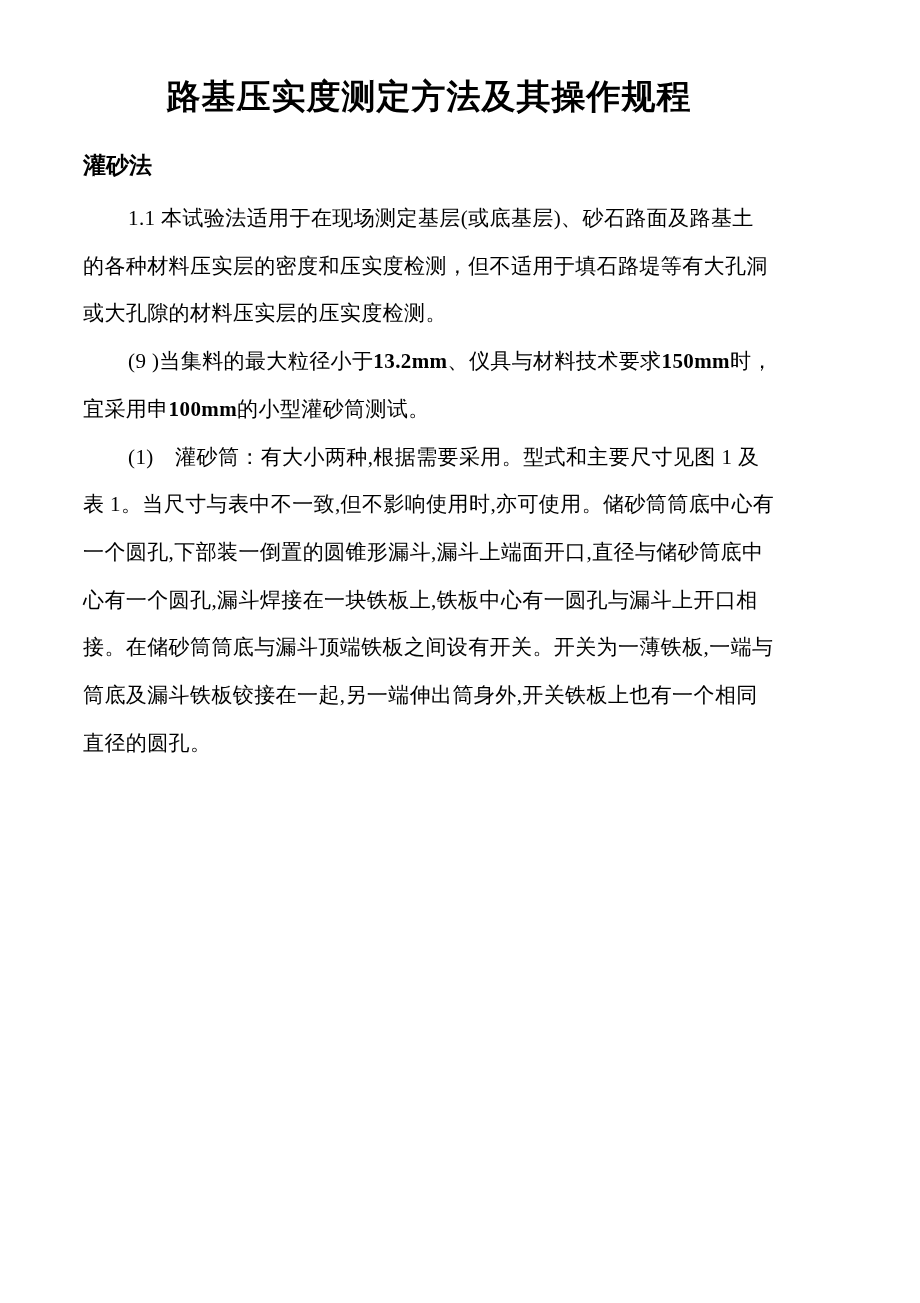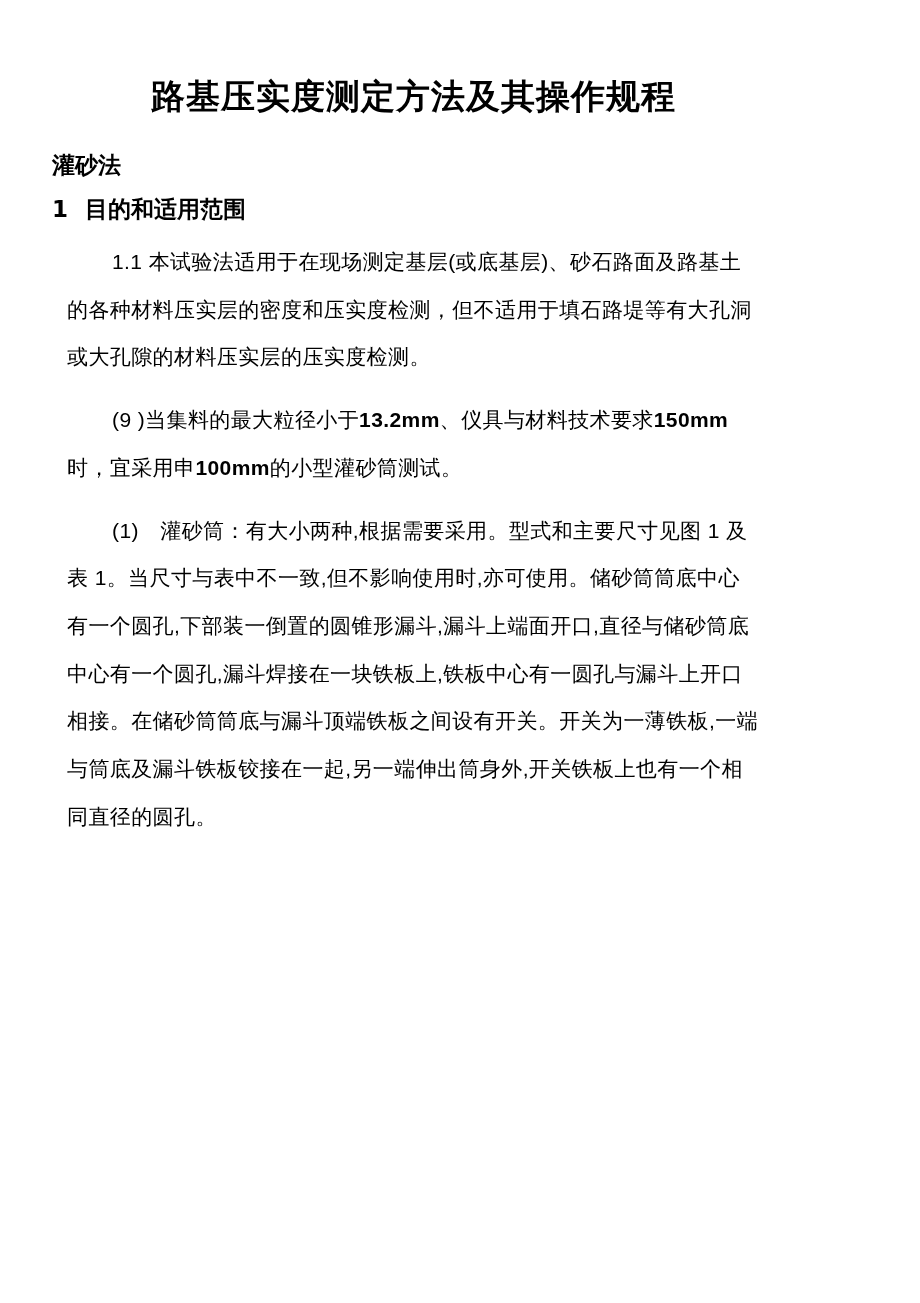--- a/index.html
+++ b/index.html
@@ -9,21 +9,21 @@
   }
   .canvas {
     position: relative;
     width: 920px;
     height: 1303px;
     background: #ffffff;
     color: #000000;
     overflow: hidden;
   }
   .doc {
-    padding: 74px 145px 0 52px; 
+    padding: 74px 145px 0 83px; 
   }
   .title {
     font-family: "DejaVu Sans", sans-serif;
     font-weight: bold;
     font-size: 34px;
     line-height: 44px;
     letter-spacing: 1px;
     text-align: center;
     margin: 0;
   }
@@ -44,46 +44,43 @@
   }
   .sec-heading .sec-num {
     display: inline-block;
     min-width: 33px;
   }
   .sec-heading.rhythm {
     line-height: 47.7px;
     margin-top: 6px;
   }
   .para {
-    font-family: Liberation Sans, sans-serif;
+    font-family: Liberation Serif, serif;
     font-size: 21px;
     line-height: 47.7px;
     letter-spacing: 0.4px;
     text-align: left;
-    margin: 15px;
+    margin: 0;
     word-break: normal;
   }
   .para.indent { text-indent: 45px; }
   .para.first  { margin-top: 16px; }
   .b { font-weight: bold; }
 </style>
 </head>
 <body>
 
 <div class="canvas">
   <div class="doc">
 
     <h1 class="title">路基压实度测定方法及其操作规程</h1>
 
     <div class="subtitle">灌砂法</div>
 
     <section>
-      <h2 class="sec-heading">
-        <span class="sec-num">1</span><span>目的和适用范围</span>
-      </h2>
 
       <p class="para indent first"><span>1.1 本试验法适用于在现场测定基层(或底基层)、砂石路面及路基土的各种材料压实层的密度和压实度检测，但不适用于填石路堤等有大孔洞或大孔隙的材料压实层的压实度检测。</span></p>
 
 
       <p class="para indent"><span>(9 )当集料的最大粒径小于</span><span class="b">13.2mm</span><span>、仪具与材料技术要求</span><span class="b">150mm</span><span>时，宜采用申</span><span class="b">100mm</span><span>的小型灌砂筒测试。</span></p>
 
     </section>
 
     <section>
 

